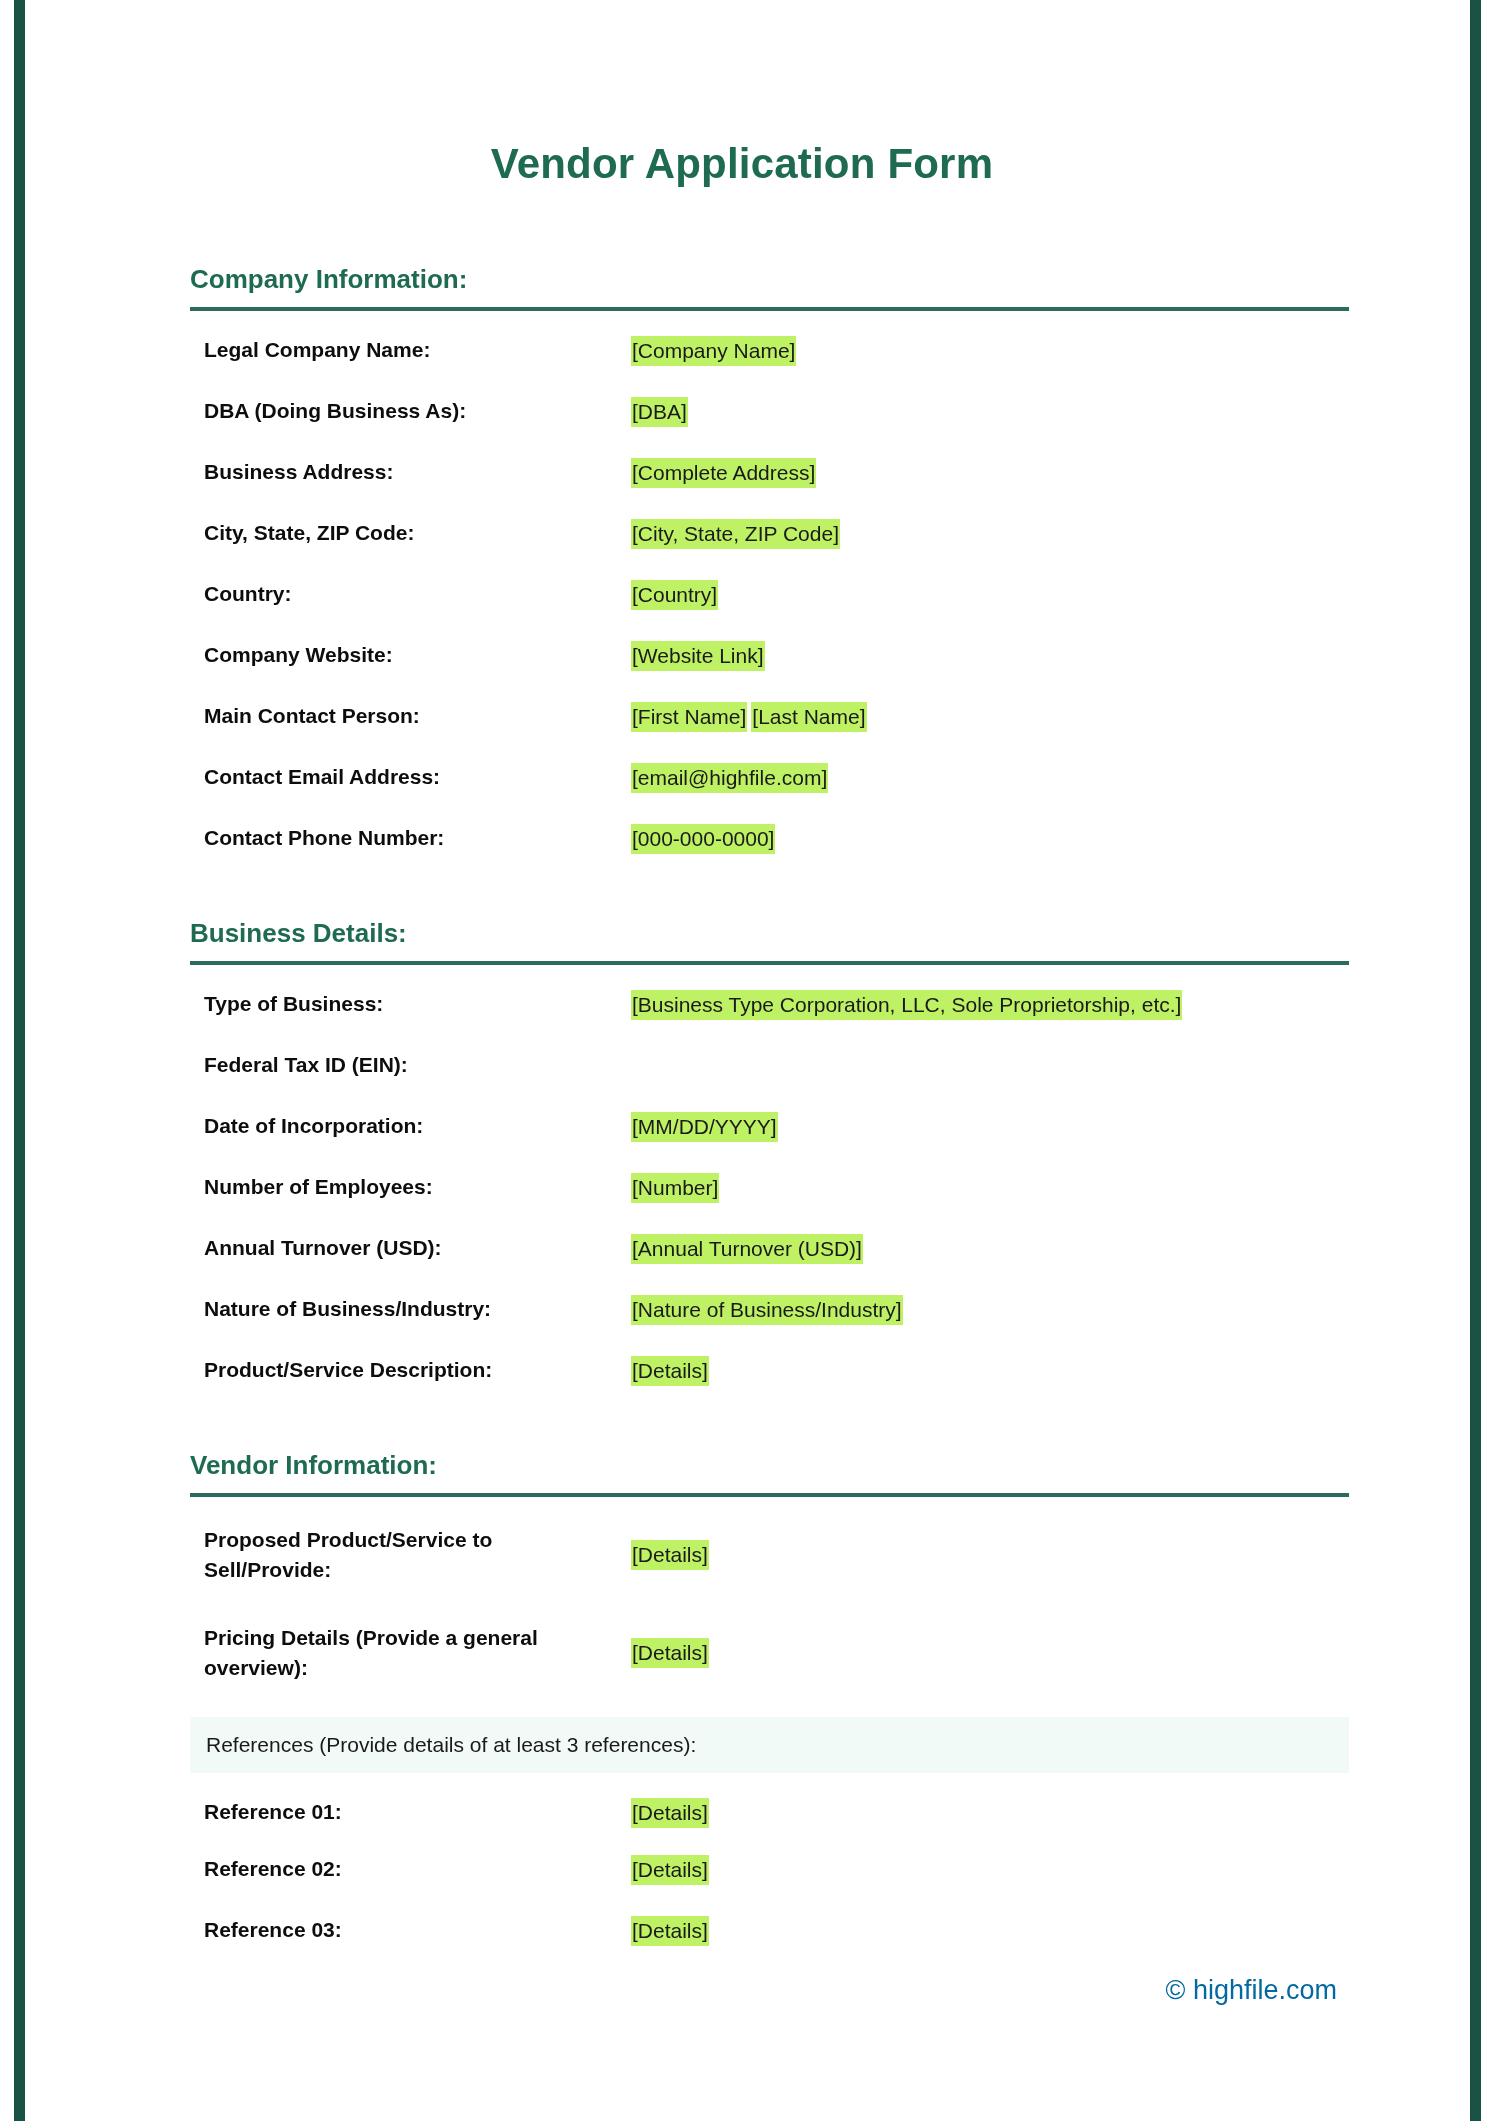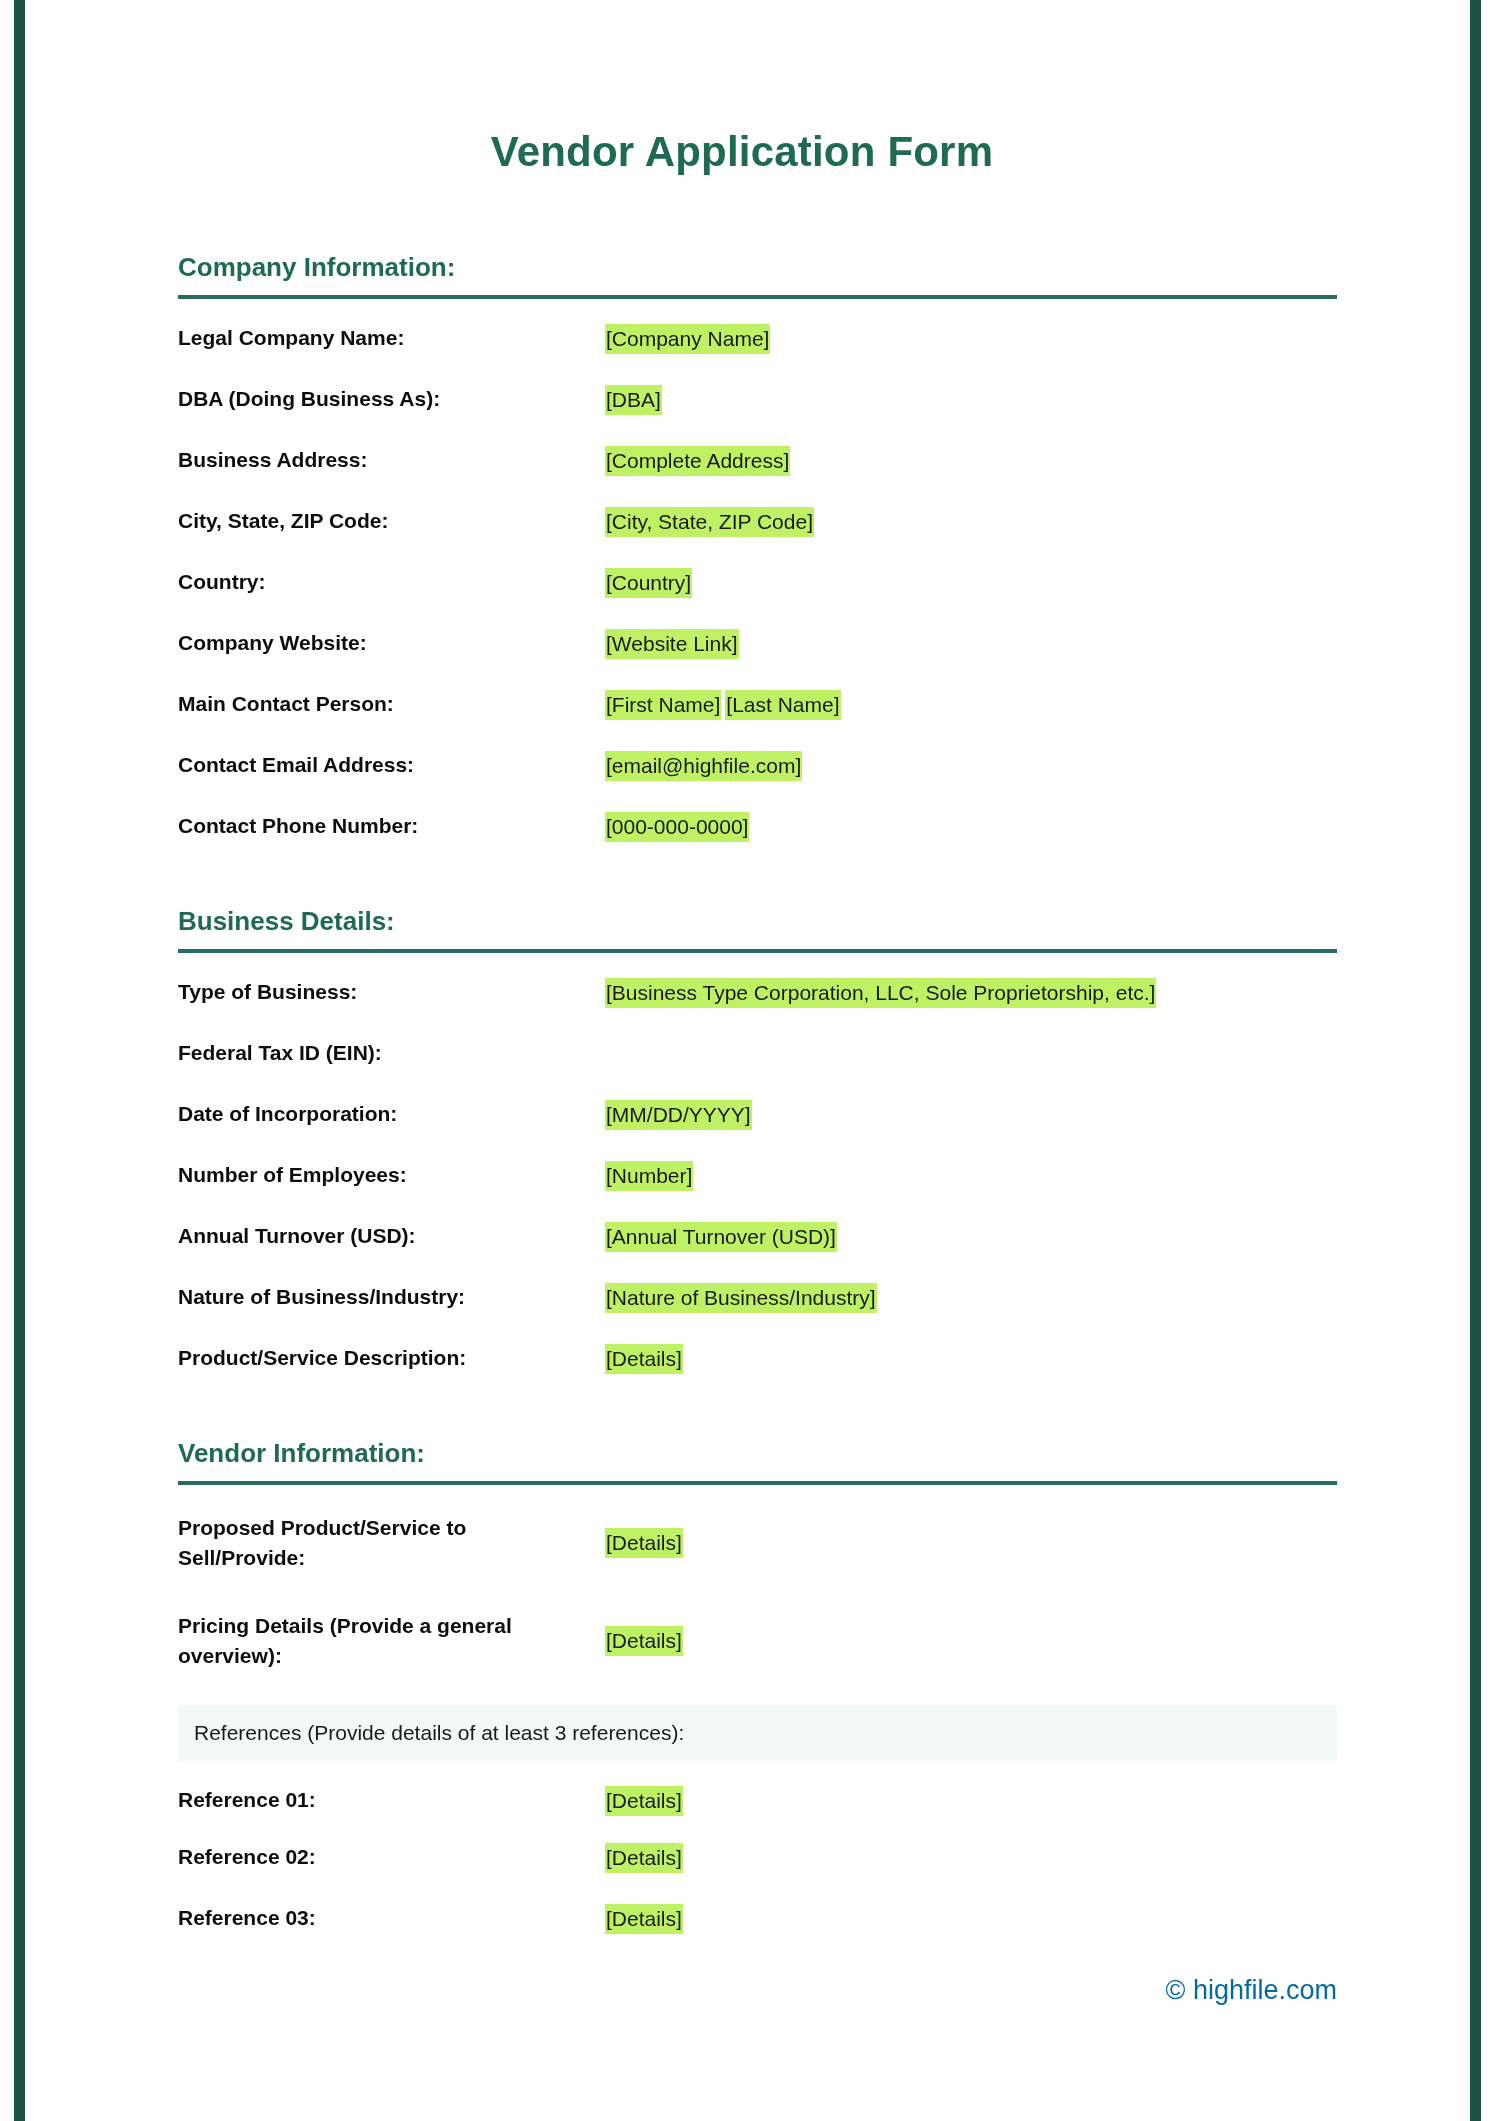--- a/index.html
+++ b/index.html
@@ -27,21 +27,21 @@
   .rail-left  { left: 14px; }
   .rail-right { left: 1470px; }
 
   
   .page {
     position: absolute;
     left: 0;
     top: 0;
     width: 1500px;
     height: 2121px;
-    padding: 0;
+    padding: 12px;
     border-radius: 14px;
   }
 
   .doc-title {
     text-align: center;
     color: #1e6b51;
     font-size: 42px;
     font-weight: bold;
     letter-spacing: 0.2px;
     margin-top: 128px;
@@ -65,21 +65,21 @@
   }
 
   .section-rule {
     height: 4px;
     background: #2b6b5d;
     width: 100%;
     margin-bottom: 8px;
   }
 
   
-  .rows { width: 100%; }
+  .rows { width: 100%; margin-left: 14px; }
 
   .row {
     display: flex;
     align-items: center;
     min-height: 61px;
     padding-top: 2px;
   }
 
   .row-tall {
     min-height: 98px;

